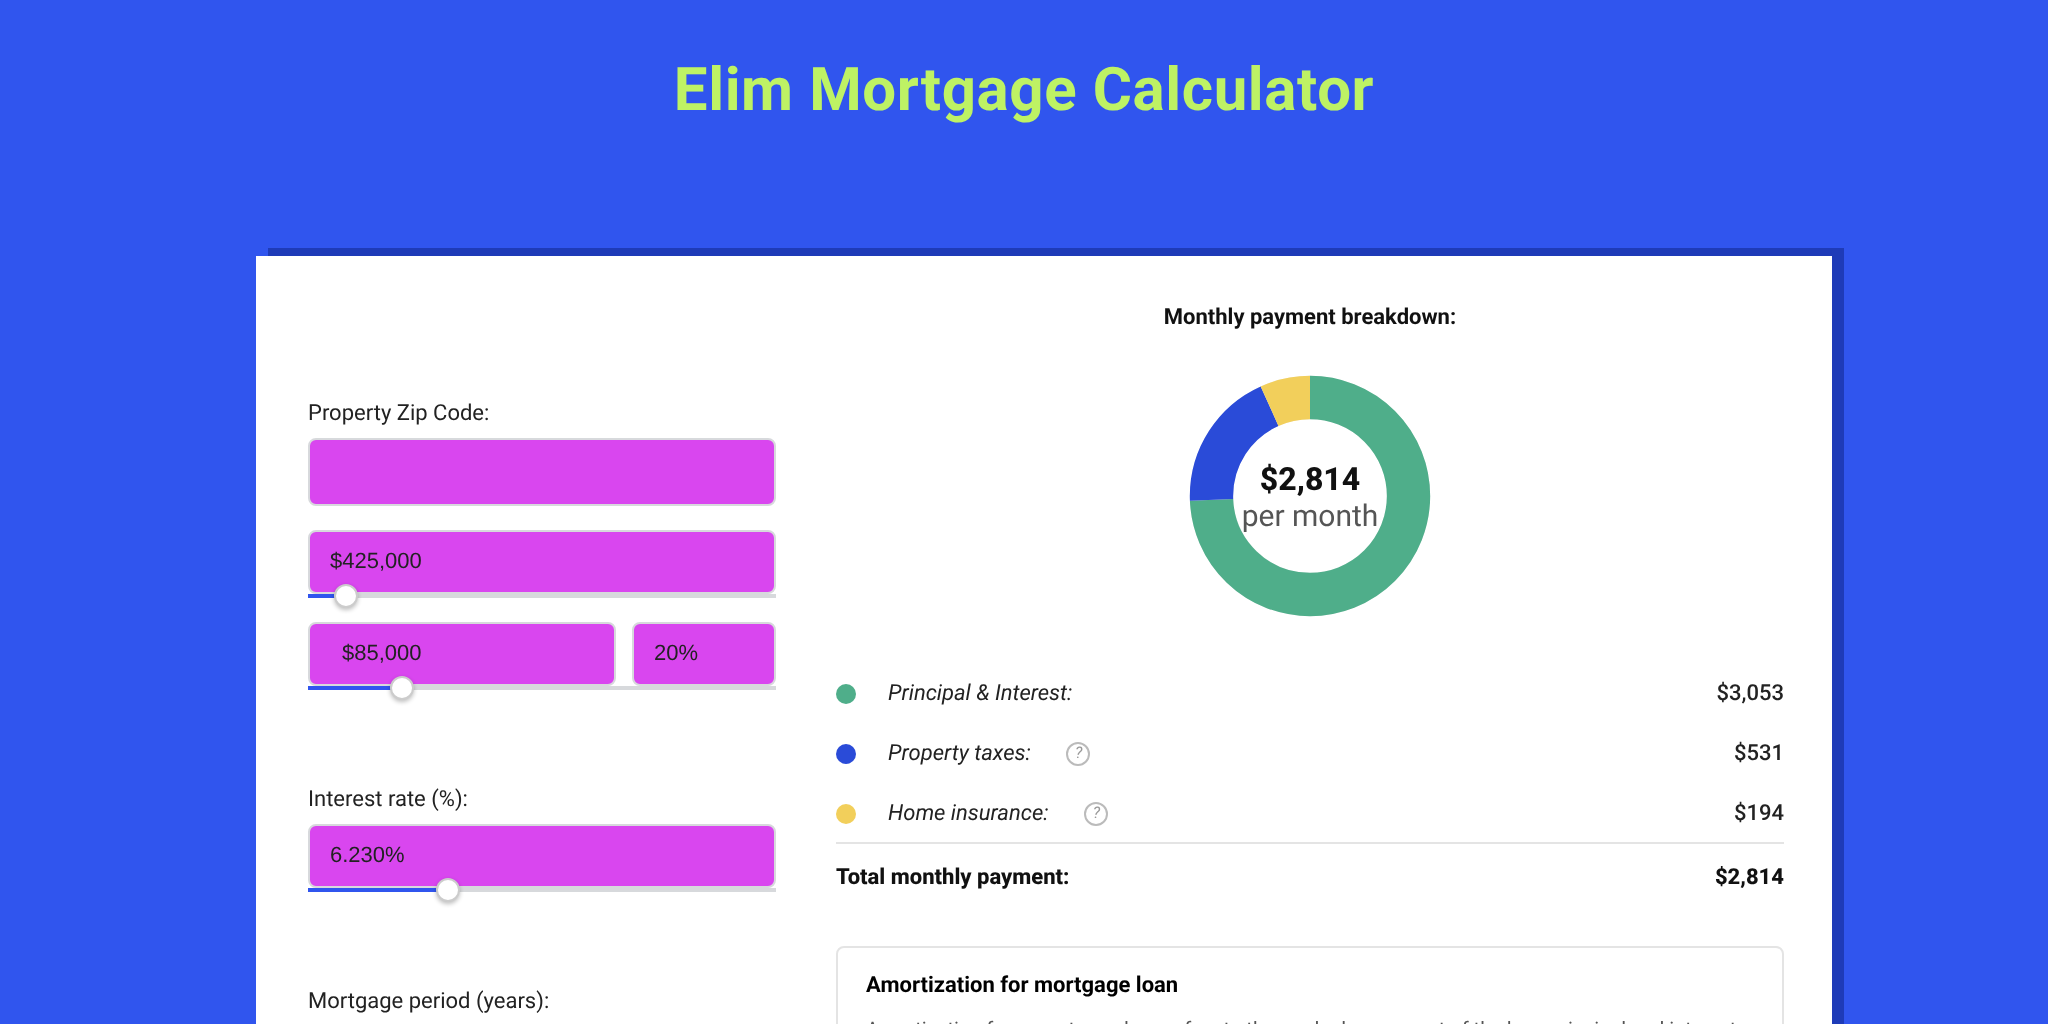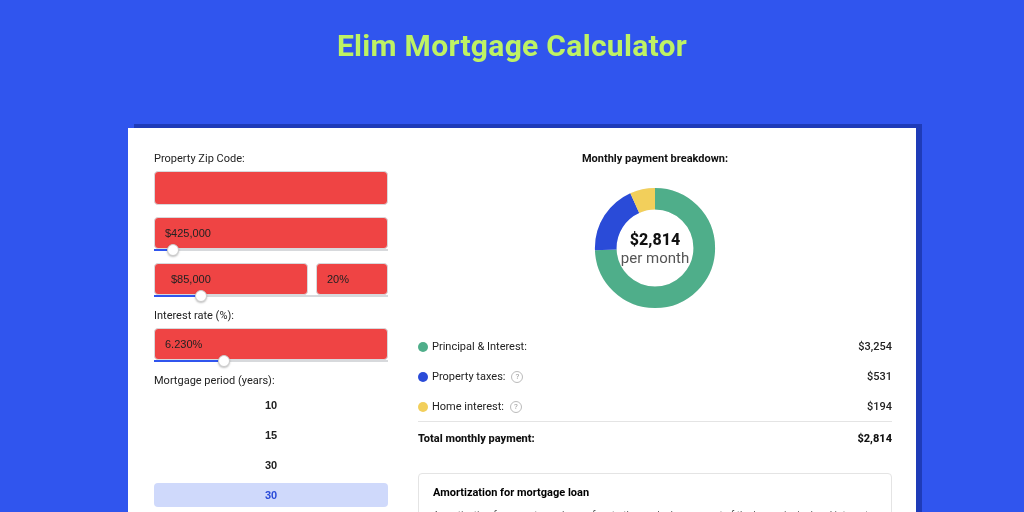--- a/index.html
+++ b/index.html
@@ -28,31 +28,31 @@
     box-shadow: 6px -4px 0 #1e3bb8;
     display: flex;
     min-height: 420px;
   }
   .left-col {
     width: 280px;
     padding: 24px 20px 24px 26px;
   }
   .field-group { margin-bottom: 12px; }
   .label {
-    font-size: 11px; color: #222; margin-bottom: 6px; display: block;
+    font-size: 11px; color: #222; margin-bottom: 6px; display: block; margin-top: 48px;
   }
   .input {
     width: 100%;
     border: 1px solid #d7d9dc;
     border-radius: 4px;
     height: 32px;
     font-size: 11px;
     padding: 0 10px;
     color: #222;
-    background: #ef4444;
+    background: #d946ef;
   }
   .input.wide { height: 34px; }
   .slider-track {
     position: relative;
     height: 2px;
     background: #d7d9dc;
     margin-top: 0px;
   }
   .slider-progress {
     position: absolute;
@@ -110,21 +110,21 @@
     position: absolute; inset: 0;
     display: flex; flex-direction: column; align-items: center; justify-content: center;
   }
   .donut-amt { font-size: 16px; font-weight: 800; color: #111; }
   .donut-sub { font-size: 15px; color: #555; }
   .legend-row {
     display: flex; align-items: center; justify-content: space-between;
     padding: 8px 0; border-top: 1px solid transparent;
     font-size: 11px; color: #222;
   }
-  .legend-left { display: flex; align-items: center; gap: 4px; }
+  .legend-left { display: flex; align-items: center; gap: 16px; font-style: italic; }
   .legend-dot { width: 10px; height: 10px; border-radius: 50%; }
   .legend-help {
     width: 12px; height: 12px; border: 1px solid #bbb; border-radius: 50%;
     display: inline-flex; align-items: center; justify-content: center;
     font-size: 8px; color: #999; margin-left: 2px;
   }
   .legend-amt { font-weight: 500; }
   .total-row {
     display: flex; align-items: center; justify-content: space-between;
     padding: 10px 0; border-top: 1px solid #e4e4e4;
@@ -213,34 +213,34 @@
         </div>
       </div>
     </div>
 
     <div id="legend">
         <div class="legend-row">
           <div class="legend-left">
             <span class="legend-dot" style="background: rgb(79, 174, 138);"></span>
             <span>Principal &amp; Interest:</span>
           </div>
-          <span class="legend-amt">$3,254</span>
+          <span class="legend-amt">$3,053</span>
         </div>
         <div class="legend-row">
           <div class="legend-left">
             <span class="legend-dot" style="background: rgb(42, 75, 216);"></span>
             <span>Property taxes:</span>
             <span class="legend-help">?</span>
           </div>
           <span class="legend-amt">$531</span>
         </div>
         <div class="legend-row">
           <div class="legend-left">
             <span class="legend-dot" style="background: rgb(242, 207, 91);"></span>
-            <span>Home interest:</span>
+            <span>Home insurance:</span>
             <span class="legend-help">?</span>
           </div>
           <span class="legend-amt">$194</span>
         </div>
       </div>
 
     <div class="total-row">
       <span>Total monthly payment:</span>
       <span>$2,814</span>
     </div>

